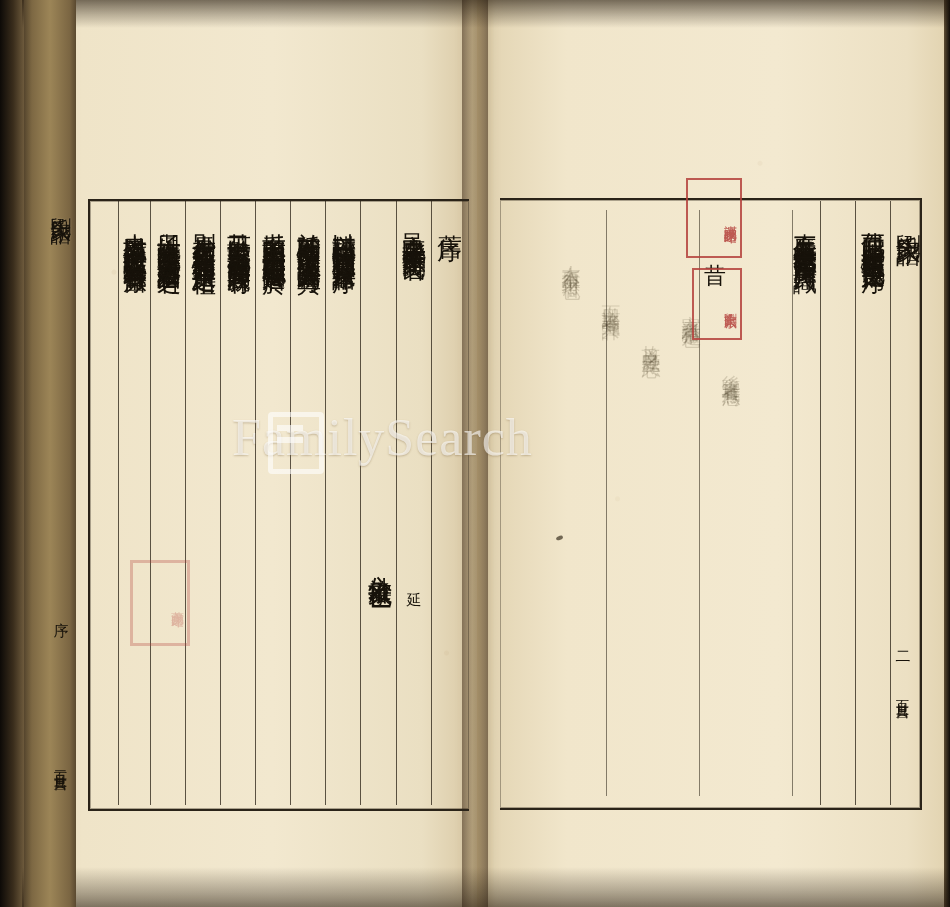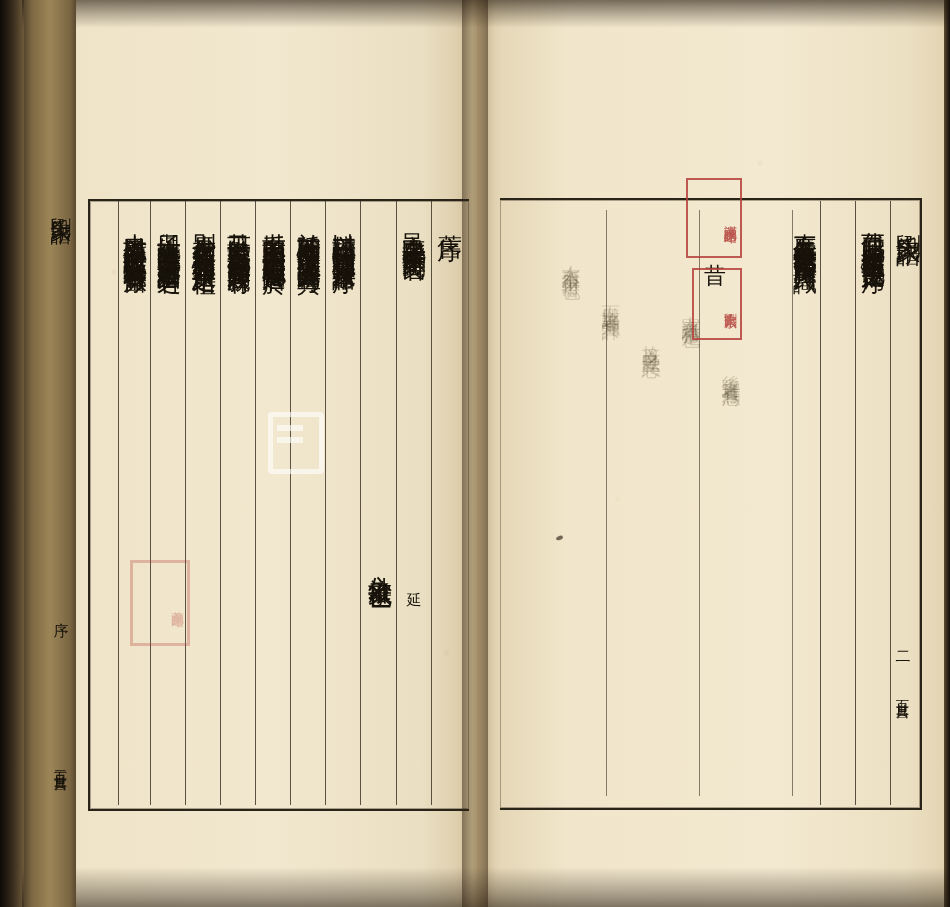--- a/index.html
+++ b/index.html
@@ -308,16 +308,17 @@
     <div class="vcol head-col" style="left:893px; top:214px">劉氏家譜</div>
     <div class="vcol body-col" style="left:858px">代而已此眉山氏所爲執筆而慨然也夫是爲序</div>
     <div class="vcol body-col" style="left:790px">嘉慶五年庚申歲進士高仁霑西濼雲川氏拜識</div>
     <div class="vcol body-col" style="left:700px; top:246px; font-size:22px">昔</div>
     <div class="vcol" style="left:893px; top:640px; font-size:15px">二</div>
     <div class="vcol" style="left:893px; top:690px; font-size:13px">百世其昌</div>
 
     <div class="seal seal-1">謹藏家譜之印</div>
     <div class="seal seal-2">劉氏宗藏</div>
 
+    <div class="watermark">FamilySearch</div>
     <div class="wm-fs"></div>
 
   </div>
 </div>
 
 </body></html>

